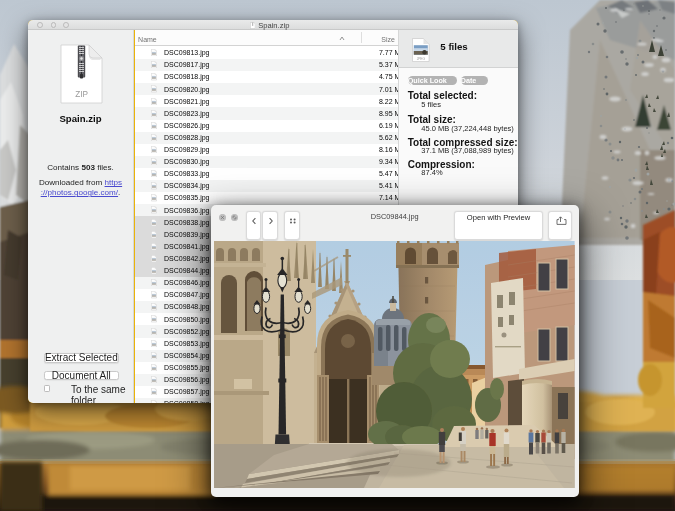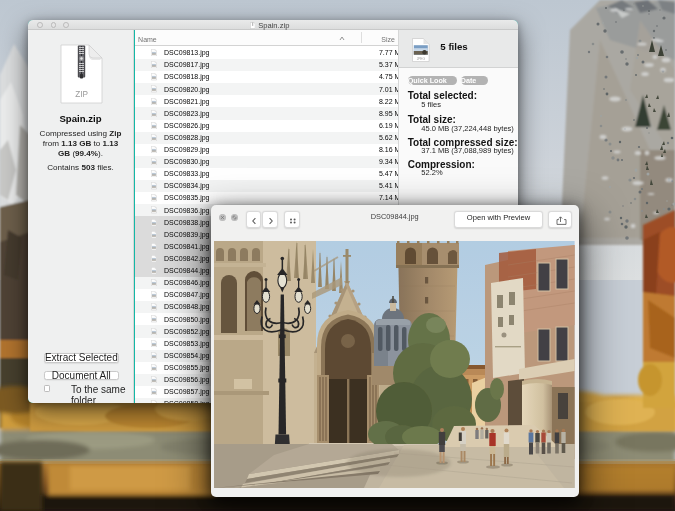--- a/index.html
+++ b/index.html
@@ -2,21 +2,21 @@
 <html><head>
 <meta charset="utf-8">
 <style>
 * { margin:0; padding:0; box-sizing:border-box; }
 html,body { width:675px; height:511px; overflow:hidden; font-family:"Liberation Sans", sans-serif; }
 #stage { position:relative; width:675px; height:511px; overflow:hidden; background:#c7ced6; }
 #wall { position:absolute; left:0; top:0; }
 
 
 #mainwin { position:absolute; left:28px; top:19.8px; width:490px; height:383px;
-  border-radius:5px; background:#14b8a6; overflow:hidden;
+  border-radius:5px; background:#eab308; overflow:hidden;
   box-shadow:0 10px 26px rgba(0,0,0,0.55), 0 2px 8px rgba(0,0,0,0.35);text-decoration:underline; }
 #titlebar { position:absolute; left:0; top:0; right:0; height:10.7px;
   background:linear-gradient(#e9eaea,#dcdddd); border-bottom:0.8px solid #c8c9c9; }
 .tl { position:absolute; top:2.6px; width:5.8px; height:5.8px; border-radius:50%;
   background:#e4e4e4; border:0.9px solid #b9b9b9; }
 #title { position:absolute; left:0; right:0; top:0; height:10.7px; text-align:center;
   font-size:7.6px; line-height:11px; color:#444; padding-right:7px; }
 #titleicon { display:inline-block; width:5.5px; height:7px; vertical-align:-1.5px; margin-right:3px; }
 
 
@@ -57,21 +57,21 @@
   color:#fff; font-weight:bold; font-size:7.2px; line-height:9.8px; }
 #rightpanel .lab { position:absolute; left:9.2px; font-weight:bold; font-size:10px; color:#131313; }
 #rightpanel .val { position:absolute; left:22.8px; font-size:7.5px; color:#1e1e1e; }
 
 
 #qlwin { position:absolute; left:210.8px; top:204.8px; width:367.8px; height:292.2px;
   border-radius:5px; background:#f1f1f0; overflow:hidden;
   box-shadow:0 18px 42px 6px rgba(0,0,0,0.55), 0 5px 14px rgba(0,0,0,0.4), 0 2px 16px rgba(0,0,0,0.4); }
 .qlc { position:absolute; top:9.2px; width:7px; height:7px; border-radius:50%;
   background:#c6c6c6; }
-.qbtn { position:absolute; top:6.5px; height:17px; background:#fff; border:0.6px solid #dadada;
+.qbtn { position:absolute; top:6.5px; height:29px; background:#fff; border:0.6px solid #dadada;
   border-radius:3px; box-shadow:0 0.5px 1.5px rgba(0,0,0,0.12); }
 #qltitle { position:absolute; left:0; right:0; top:7px; text-align:center; font-size:7.4px; color:#3d3d3d; }
 #openprev { left:243.6px; width:88.2px; font-size:7.6px; color:#1d1d1d; text-align:center; line-height:11.4px; }
 #photo { position:absolute; left:3.6px; top:36.2px; width:360.6px; height:247px; }
 </style>
 </head>
 <body>
 <div id="stage">
 <svg id="wall" width="675" height="511" viewBox="0 0 675 511">
 <defs>
@@ -322,22 +322,22 @@
             <rect x="20" y="23" width="5" height="0.9"></rect>
             <rect x="20" y="25" width="5" height="0.9"></rect>
             <rect x="20" y="27" width="5" height="0.9"></rect>
           </g>
       <circle cx="22.5" cy="14.5" r="2.6" fill="#8a8a8e"></circle>
       <circle cx="22.5" cy="14.5" r="1.2" fill="#e8e8e8"></circle>
       <rect x="20.9" y="30" width="3.2" height="4.5" rx="1" fill="#2e2e30"></rect>
       <text x="22.5" y="53" font-size="8.2" fill="#9a9a9a" text-anchor="middle" font-family="Liberation Sans">ZIP</text>
     </svg>
     <div class="ttl" style="position:absolute;left:0;right:0;top:82.3px">Spain.zip</div>
-    <p style="position:absolute;left:0;right:0;top:98.9px">Compressed using <b>Zip</b><br>from <b>1.13 GB</b> to <b>1.13</b><br><b>GB</b> (<b>99.4%</b>).</p>
     <p style="position:absolute;left:0;right:0;top:132.8px">Contains <b>503</b> files.</p>
+    <p style="position:absolute;left:0;right:0;top:147.9px">Downloaded from <a>https<br>://photos.google.com/</a>.</p>
     <div class="xbtn" style="top:322.9px">Extract Selected</div>
     <div class="xbtn" style="top:340.2px">Document All</div>
     <div id="chk"></div>
     <div id="chklbl">To the same folder</div>
   </div>
   <div id="list">
     <div id="lhead">
       <span style="position:absolute;left:3.3px;top:5.2px">Name</span>
       <svg style="position:absolute;left:204px;top:5.5px" width="6" height="5" viewBox="0 0 6 5">
             <path d="M1 4 L3 1 L5 4" fill="none" stroke="#8a8a8a" stroke-width="0.9"></path>
@@ -727,21 +727,21 @@
     </div>
     <div class="pill" style="left:9.2px;width:49px">Quick Look</div>
     <div class="pill" style="left:62.2px;width:27.2px">Date</div>
     <div class="lab" style="top:59.6px">Total selected:</div>
     <div class="val" style="top:69.8px">5 files</div>
     <div class="lab" style="top:83.3px">Total size:</div>
     <div class="val" style="top:93.3px">45.0 MB (37,224,448 bytes)</div>
     <div class="lab" style="top:106.1px">Total compressed size:</div>
     <div class="val" style="top:115.5px">37.1 MB (37,088,989 bytes)</div>
     <div class="lab" style="top:129.0px">Compression:</div>
-    <div class="val" style="top:137.7px">52.2%</div>
+    <div class="val" style="top:137.7px">87.4%</div>
   </div>
 </div>
 
 <div id="qlwin">
   <svg class="qlc" style="left:8.7px" viewBox="0 0 10 10">
         <circle cx="5" cy="5" r="5" fill="#bdbdbd"></circle>
         <path d="M3.1 3.1 L6.9 6.9 M6.9 3.1 L3.1 6.9" stroke="#757575" stroke-width="1.1"></path>
       </svg>
   <svg class="qlc" style="left:20.0px" viewBox="0 0 10 10">
         <circle cx="5" cy="5" r="5" fill="#bdbdbd"></circle>

